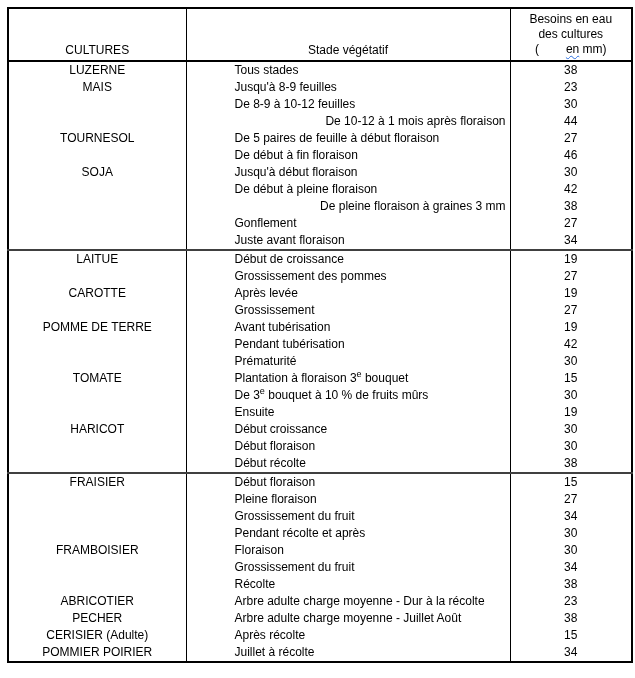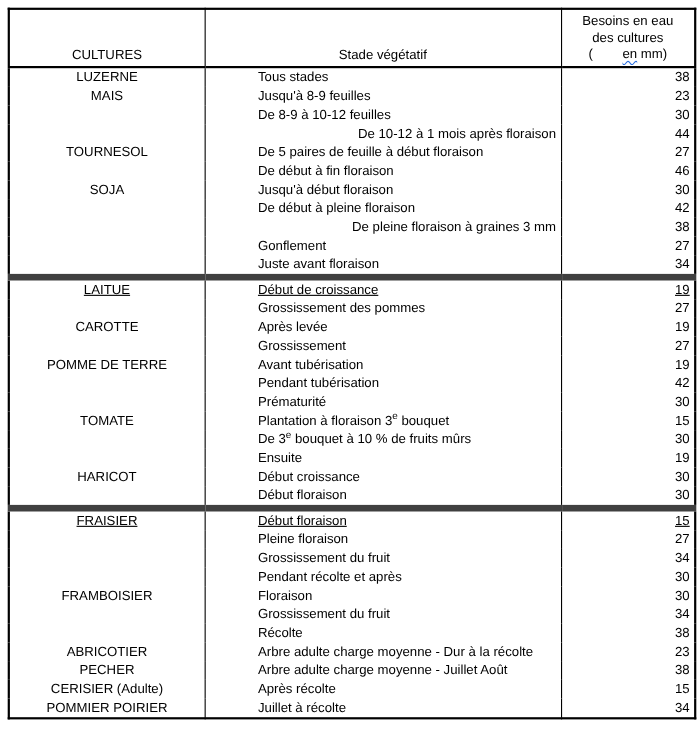--- a/index.html
+++ b/index.html
@@ -43,27 +43,26 @@
     border-left: 1px solid #000000;
     border-right: 1px solid #000000;
     padding: 0 4px;
     height: 17px;
     line-height: 17px;
     white-space: nowrap;
     overflow: hidden;
     vertical-align: middle;
   }
   tbody tr.section-start td {
-    border-top: 6px solid #404040;
-    text-decoration: underline;
+    border-top: 2px solid #404040;
   }
   td.culture-cell { text-align: center; }
   td.stage-cell   { text-align: left; padding-left: 48px; }
   td.stage-cell.indent { padding-left: 9px; text-align: right; }
-  td.value-cell   { text-align: right; }
+  td.value-cell   { text-align: center; }
 
   sup.ordinal {
     font-size: 9px;
     line-height: 0;
     vertical-align: super;
   }
   .spellcheck {
     text-decoration: underline;
     text-decoration-style: wavy;
     text-decoration-color: #2b6fe0;
@@ -202,20 +201,25 @@
         <tr>
           <td class="culture-cell">HARICOT</td>
           <td class="stage-cell">Début croissance</td>
           <td class="value-cell">30</td>
         </tr>
         <tr>
           <td class="culture-cell"></td>
           <td class="stage-cell">Début floraison</td>
           <td class="value-cell">30</td>
         </tr>
+        <tr>
+          <td class="culture-cell"></td>
+          <td class="stage-cell">Début récolte</td>
+          <td class="value-cell">38</td>
+        </tr>
         <tr class="section-start">
           <td class="culture-cell">FRAISIER</td>
           <td class="stage-cell">Début floraison</td>
           <td class="value-cell">15</td>
         </tr>
         <tr>
           <td class="culture-cell"></td>
           <td class="stage-cell">Pleine floraison</td>
           <td class="value-cell">27</td>
         </tr>

